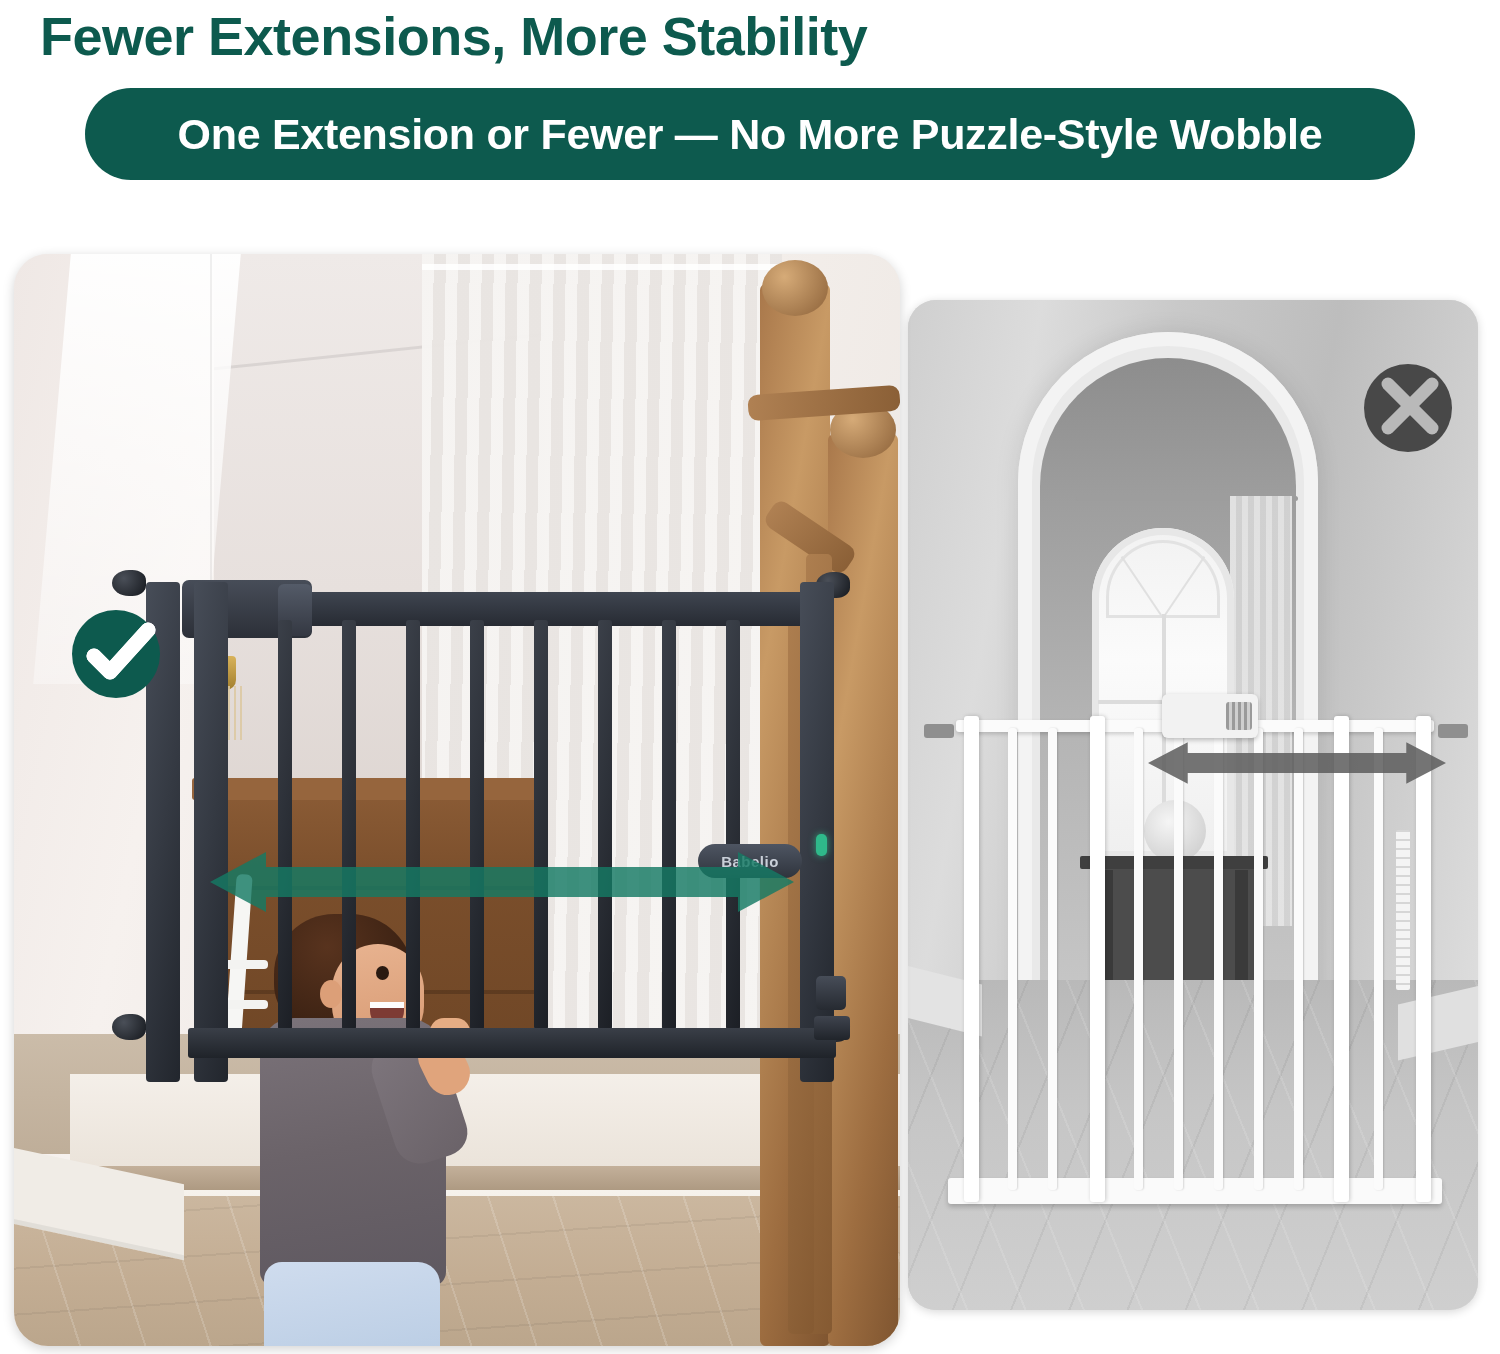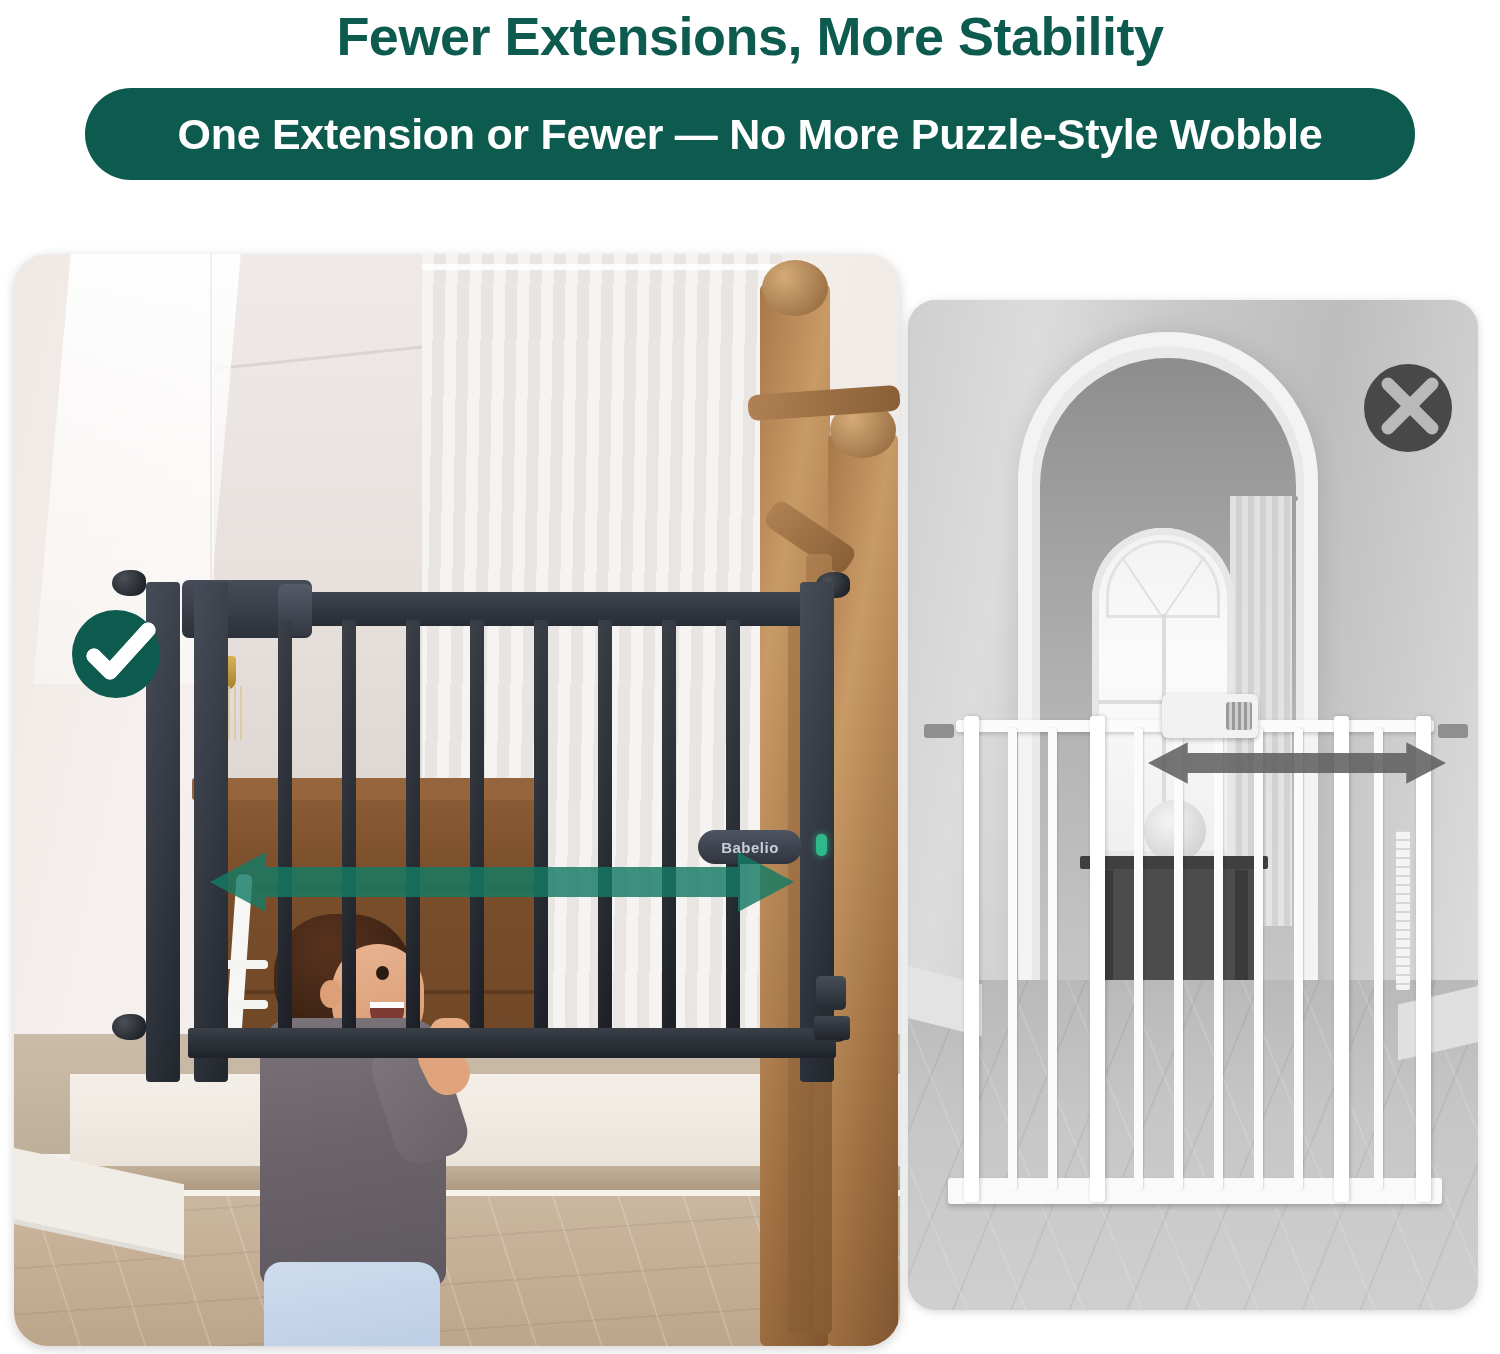--- a/index.html
+++ b/index.html
@@ -15,21 +15,20 @@
     position: relative;
   }
 
   
   .header {
     width: 1500px;
     padding-top: 6px;
     box-sizing: border-box;
   }
   .headline {
-    text-align: center;
     color: #0d5a4e;
     font-size: 54px;
     font-weight: 700;
     letter-spacing: -0.5px;
     line-height: 1.12;
     margin: 0;
     padding: 0 40px;
     box-sizing: border-box;
   }
   .subbanner-wrap {
@@ -377,21 +376,21 @@
   .l-gate-botrail {
     position: absolute; left: 78px; top: 452px; width: 648px; height: 30px;
     background: linear-gradient(180deg,#3a3f48,#1f2329);
     border-radius: 3px;
   }
   .l-gate-knob {
     position: absolute; width: 34px; height: 26px; border-radius: 50% 40% 40% 50%;
     background: radial-gradient(circle at 35% 32%, #4a4f58, #14171c);
   }
   .l-gate-badge {
-    position: absolute; left: 588px; top: 254px; width: 104px; height: 34px;
+    position: absolute; left: 588px; top: 268px; width: 104px; height: 34px;
     background: linear-gradient(180deg,#4e5562,#2f343d);
     border-radius: 17px;
     display: flex; align-items: center; justify-content: center;
     color: #c9cfd8; font-size: 15px; font-weight: 700; letter-spacing: .5px;
   }
   .l-gate-led {
     position: absolute; left: 706px; top: 258px; width: 11px; height: 22px;
     border-radius: 5px; background: #2fb98a;
     box-shadow: 0 0 7px rgba(47,185,138,.8);
   }

